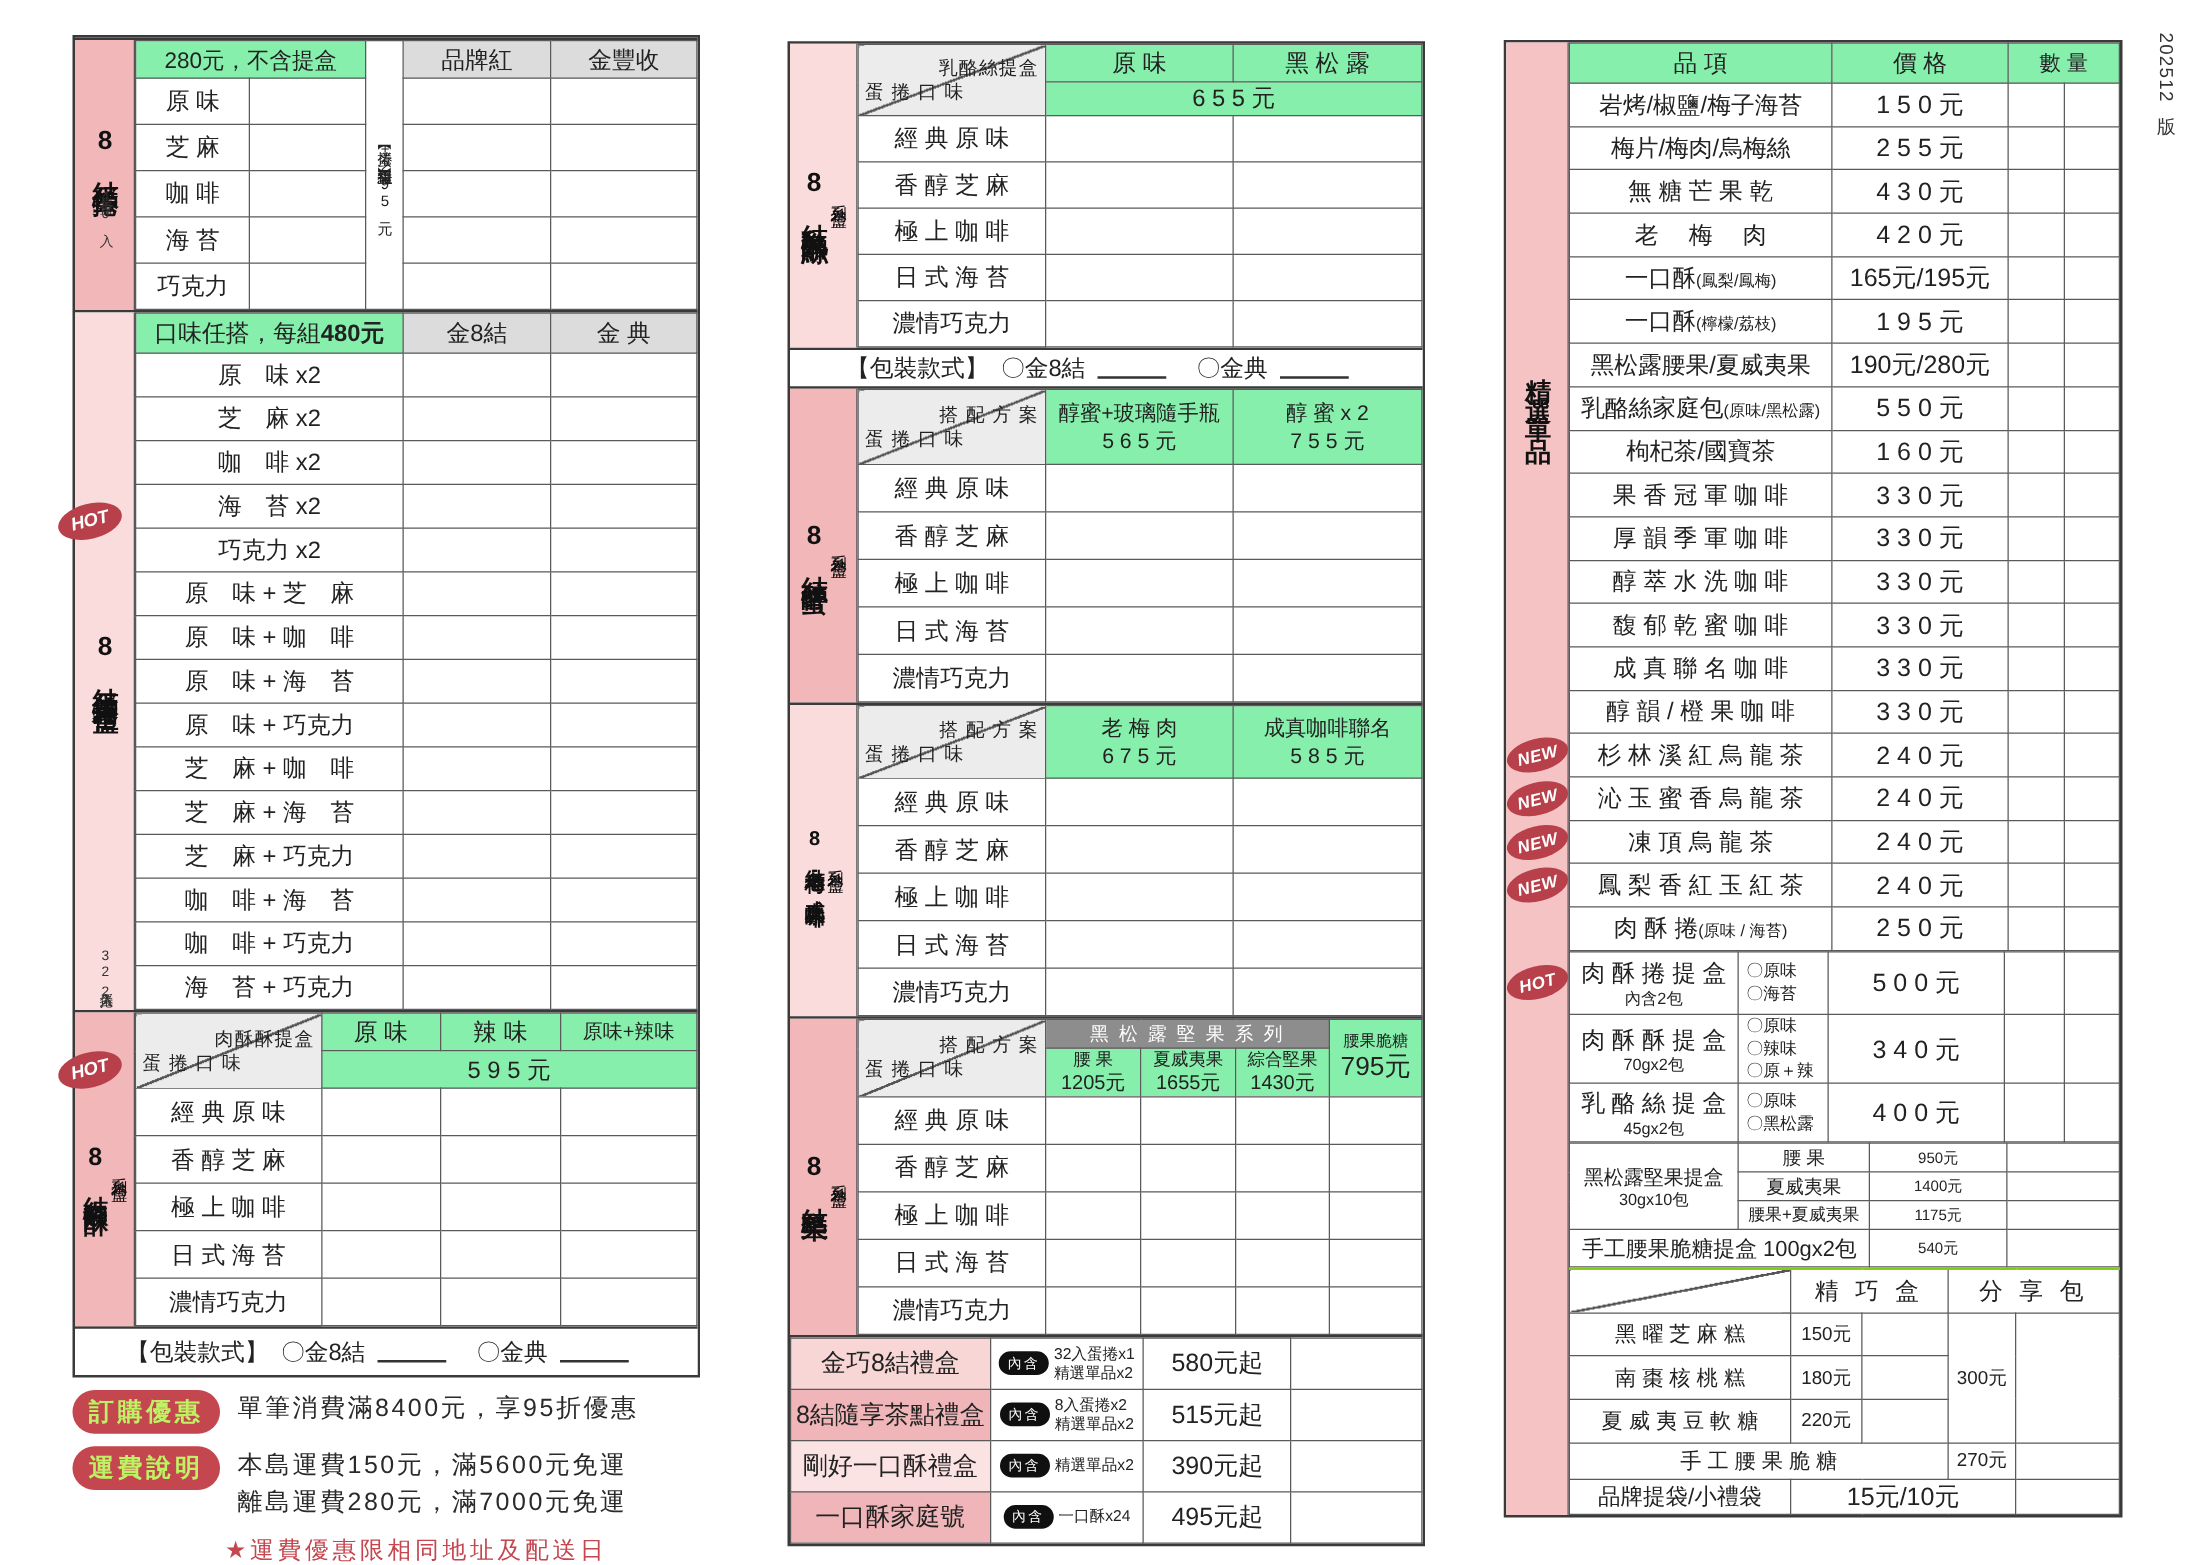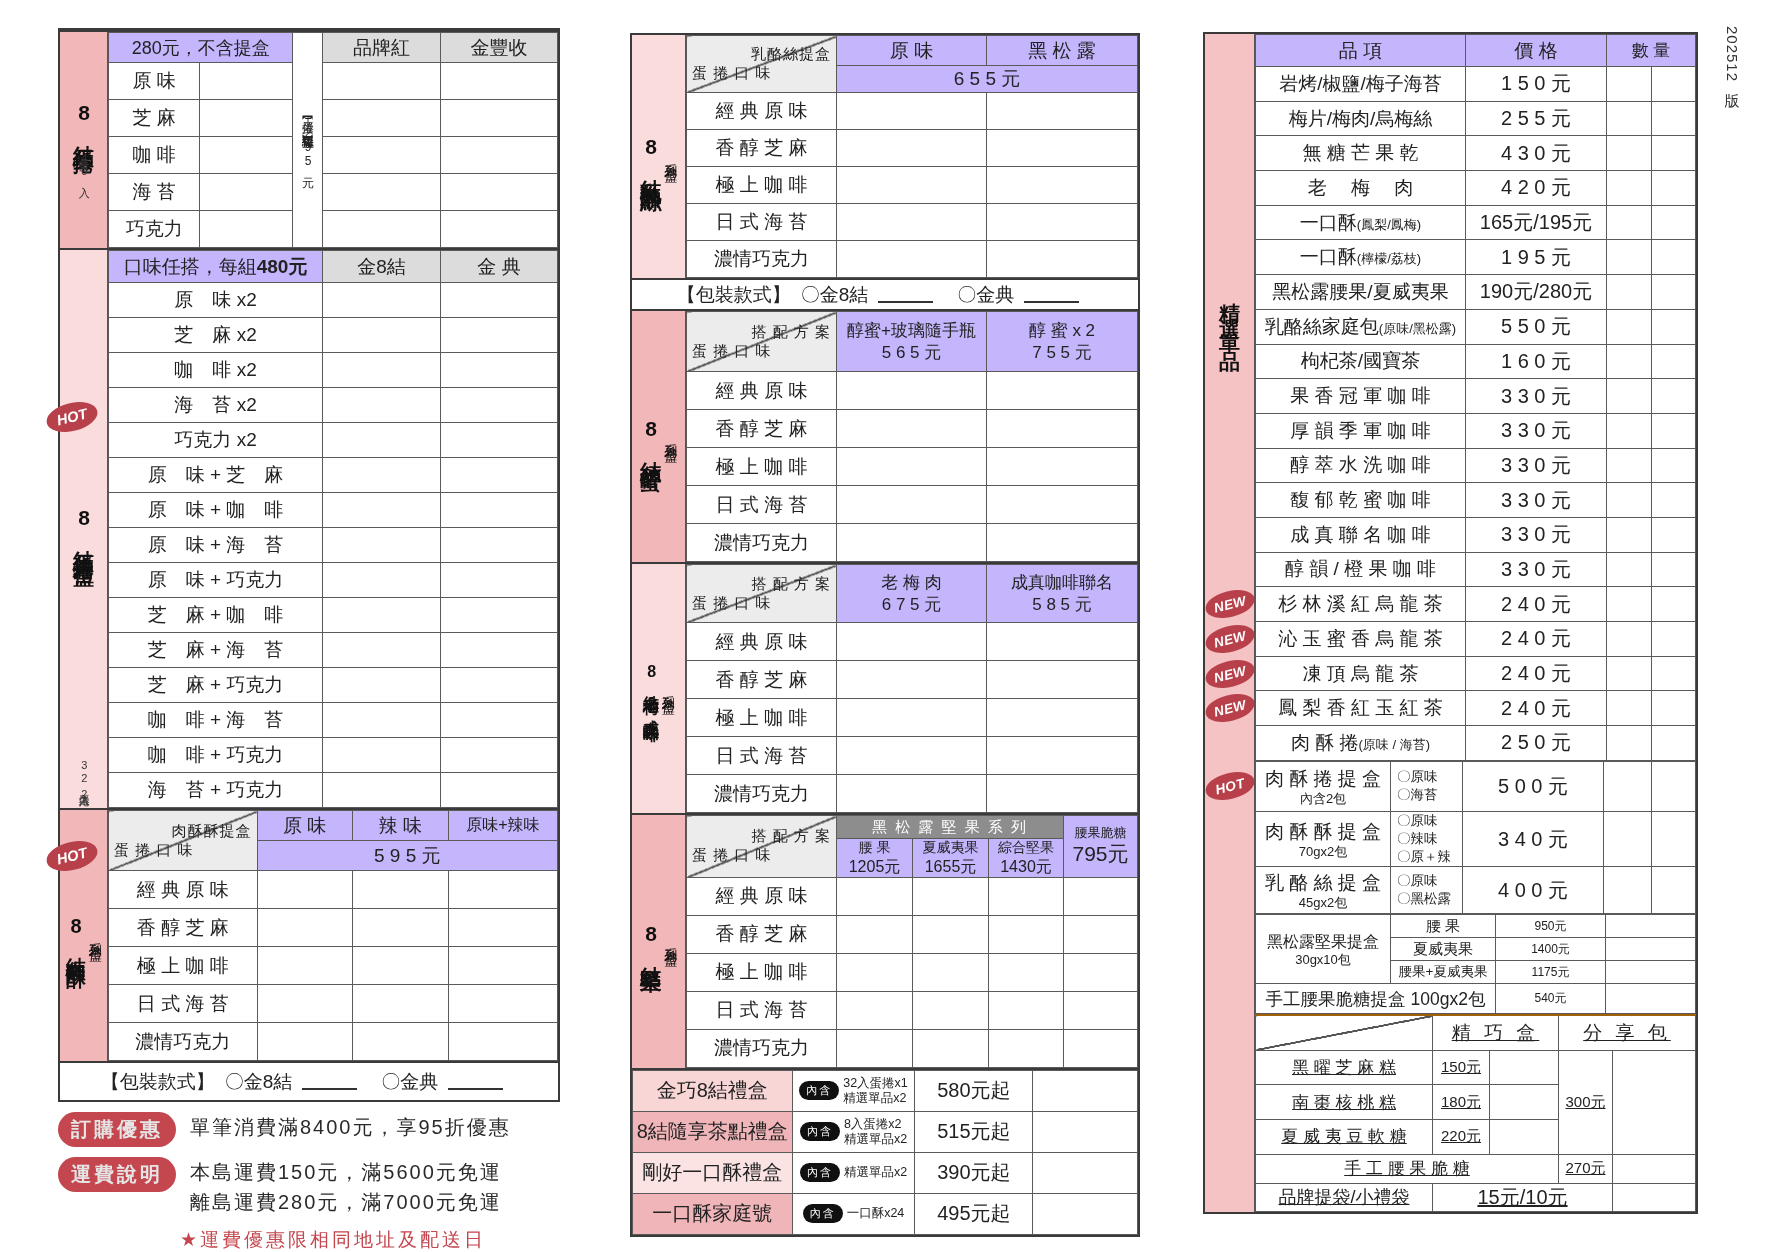--- a/index.html
+++ b/index.html
@@ -18,21 +18,21 @@
   .pinkM{background:#f5c3c4;}
   .vtext{writing-mode:vertical-rl;text-orientation:upright;line-height:1.05;}
   .stitle{font-size:21px;font-weight:bold;letter-spacing:4px;color:#111;}
   .stitle-sm{font-size:16px;font-weight:bold;letter-spacing:2px;color:#111;}
   .ssub{font-size:13px;letter-spacing:2px;color:#111;}
   .snote{font-size:11px;letter-spacing:1px;color:#333;}
   .snote-bottom{position:absolute;bottom:6px;left:50%;transform:translateX(-50%);}
   table{border-collapse:collapse;table-layout:fixed;flex:1;box-sizing:border-box;}
   td{border:1px solid #5a5a5a;text-align:center;vertical-align:middle;padding:0 2px;
      font-size:19px;color:#222;overflow:visible;box-sizing:border-box;}
-  .hdr{background:#c4b5fd;font-size:19px;}
+  .hdr{background:#86efac;font-size:19px;}
   .hdr2{background:#dcdcdc;font-size:19px;}
   .dark{background:#8d8d8d;color:#fff;font-size:15px;letter-spacing:2px;}
   .qty{background:#fff;}
   .price{font-size:20px;white-space:nowrap;}
   .r27{height:27px;}.r29{height:29px;}.r30{height:30px;}.r32{height:32px;}
   .r34{height:34.7px;}.r35{height:35px;}.r37{height:37px;}.r38{height:38px;}
   .r41{height:41px;}.r23{height:23px;}
   .vnote{writing-mode:vertical-rl;text-orientation:upright;font-size:12px;line-height:1.05;
          letter-spacing:0;padding:3px 0;background:#fff;}
   .diag{background-color:#ececec;position:relative;padding:0;
@@ -65,21 +65,21 @@
   .bname{font-size:19px;}
   .bsub{font-size:13px;line-height:1.1;}
   .bopts{font-size:13.5px;text-align:left;padding-left:6px;line-height:1.35;}
   .nlbl{font-size:15px;}
   .nprice{font-size:12px;white-space:nowrap;}
   .cname{font-size:17px;}
   .cprice{font-size:15px;white-space:nowrap;}
   .chead{background:#fff;font-size:19px;letter-spacing:4px;}
   .notes{position:absolute;left:58px;top:1112px;width:500px;}
   .note-line{display:flex;align-items:flex-start;gap:14px;margin-bottom:10px;}
-  .pill{flex:none;background:#c4464e;color:#e5e5e5;border-radius:18px;padding:4px 13px;
+  .pill{flex:none;background:#c4464e;color:#bef264;border-radius:18px;padding:4px 13px;
         font-weight:bold;font-size:20px;letter-spacing:3px;}
   .ntext{font-size:20px;letter-spacing:2px;color:#2a2a2a;line-height:1.5;}
   .rednote{color:#c4464e;font-size:19px;letter-spacing:3px;margin-left:122px;margin-top:2px;}
   .version{position:absolute;left:1722px;top:26px;writing-mode:vertical-rl;font-size:15px;color:#333;letter-spacing:1px;}
 </style>
 </head>
 <body>
 
 <div class="wrap" style="left:58px;top:28px;width:502px;">
   <div class="hotfloat" style="left:-14px;top:373px;">HOT</div>
@@ -995,21 +995,21 @@
           <td class="qty"></td>
         </tr>
         <tr class="r30">
           <td colspan="2" style="font-size:17.5px;">手工腰果脆糖提盒 100gx2包</td>
           <td class="nprice">540元</td>
           <td class="qty"></td>
         </tr>
       </tbody>
         </table>
 
-      <table style="border-top:2px solid #a16207;text-decoration:underline;">
+      <table style="border-top:2px solid #84cc16;">
         <colgroup>
             <col style="width:177px">
             <col style="width:57px">
             <col style="width:69px">
             <col style="width:54px">
             <col style="width:83px">
           </colgroup>
         <tbody>
             <tr class="r34">
           <td class="cdiag"></td>

